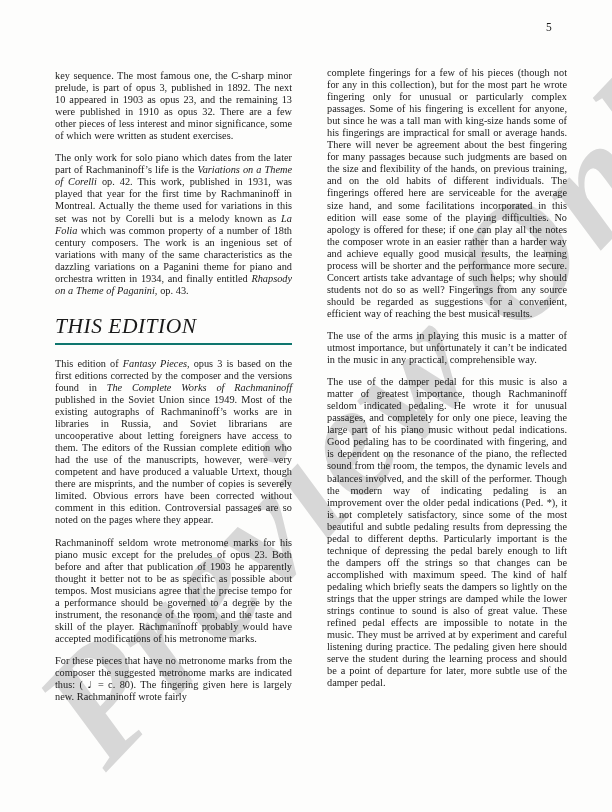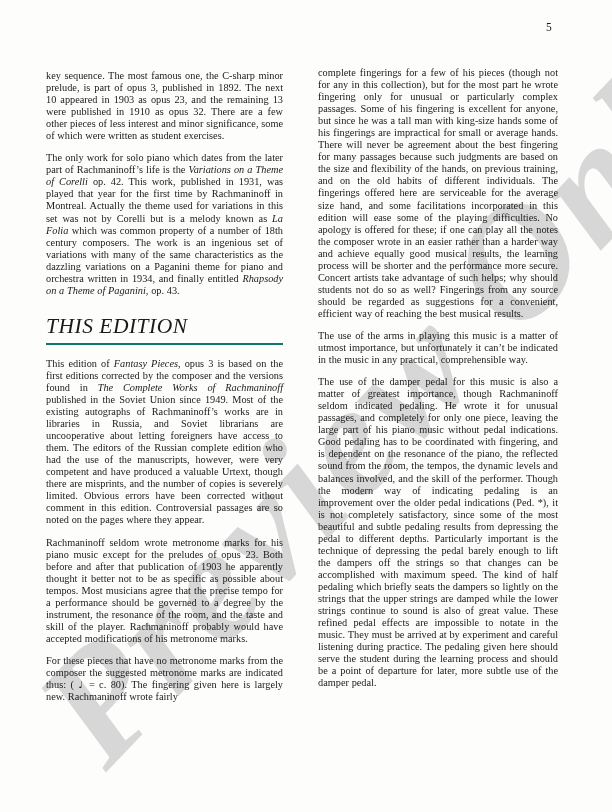--- a/index.html
+++ b/index.html
@@ -31,21 +31,21 @@
     user-select: none;
   }
   .page-number {
     position: absolute;
     top: 21px; left: 546px;
     font-size: 11.5px;
     z-index: 2;
   }
   .columns {
     position: absolute;
-    left: 46px; top: 66px;
+    left: 55px; top: 66px;
     width: 512px;
     display: flex;
     gap: 35px;
     z-index: 1;
   }
   .col { width: 237px; }
   .col-left  { margin-top: 4px; }
   .col-right { width: 240px; margin-top: 1px; }
   .para {
     margin: 0 0 10px 0;

